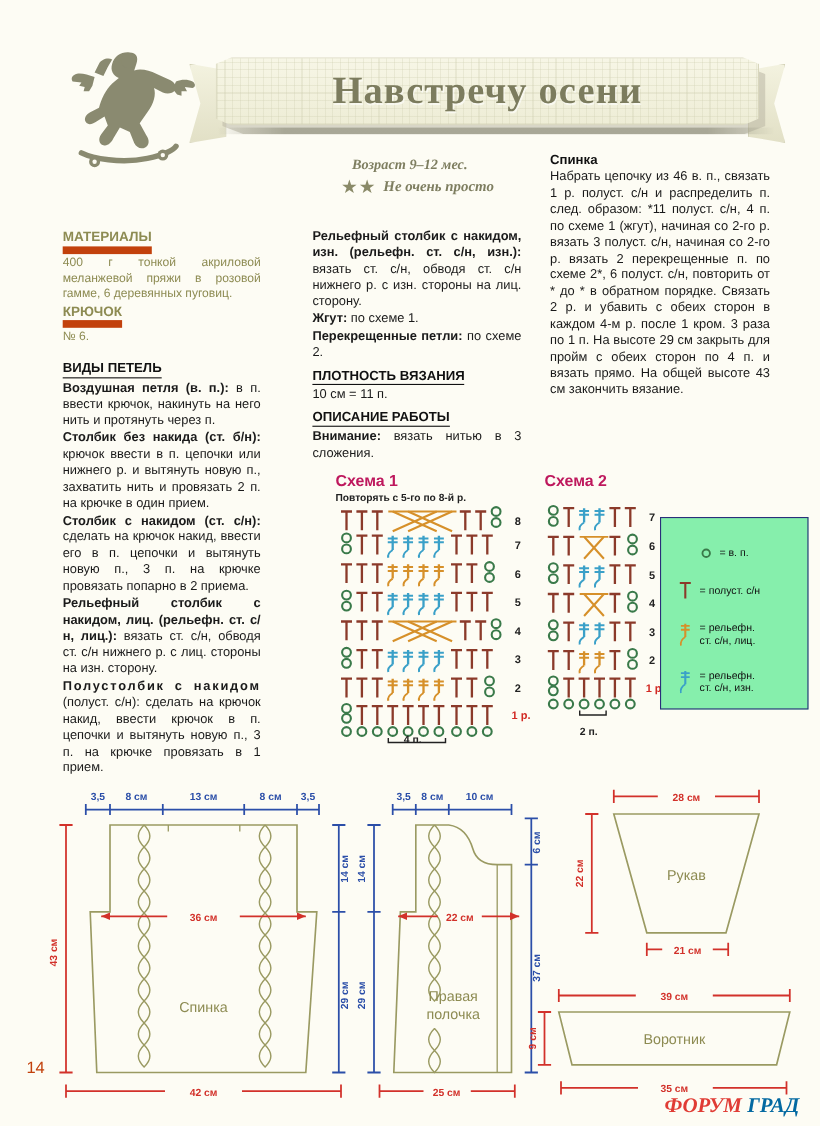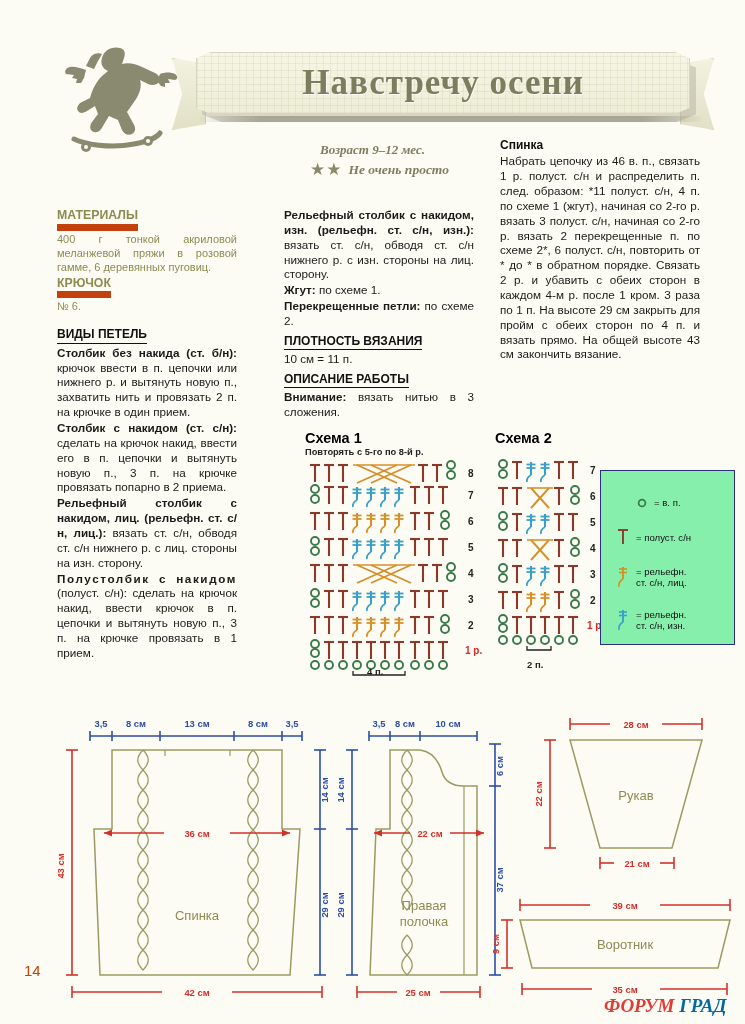--- a/index.html
+++ b/index.html
@@ -82,38 +82,38 @@
     font-weight:bold; font-size:12px; color:#111;
     border-bottom:1.4px solid #111; display:inline-block; margin:4px 0 2px;
   }
   .h-plain { font-weight:bold; font-size:12px; color:#111; margin-bottom:1px; }
   .b { font-weight:bold; }
   .sp { letter-spacing:1.6px; }
 
   
   .chart-area { position:absolute; left:0; top:425px; width:745px; height:265px; }
   .chart-title {
-    font-weight:bold; font-size:14.5px; color:#000000;
+    font-weight:bold; font-size:14.5px; color:#be185d;
   }
   .chart-sub { font-size:9.3px; color:#222; font-weight:bold; margin-top:1px; }
 
   .s1 { position:absolute; left:305px; top:5px; }
   .s2 { position:absolute; left:495px; top:5px; }
 
   svg text { font-family:"Liberation Sans", sans-serif; }
 
   
   .legend {
     position:absolute; left:600px; top:470px; width:135px; height:175px;
     border:1.6px solid #2a2f7a; background:#86efac;
   }
   .legend-row { display:flex; align-items:center; gap:7px; font-size:9.6px; color:#111; }
 
   
-  .schem { position:absolute; left:12px; top:700px; width:614px; height:324px; }
+  .schem { position:absolute; left:0; top:700px; width:614px; height:324px; }
   .dim { font-size:9.4px; font-weight:bold; }
   .dim-red { fill:#d2312a; color:#d2312a; }
   .dim-blue { fill:#2b4ea8; color:#2b4ea8; }
   .piece-label { fill:#8d8b52; font-size:13px; }
 
   .pagenum {
     position:absolute; left:24px; top:962px; font-size:15px; color:#c2410c;
   }
   .watermark {
     position:absolute; left:604px; top:995px;
@@ -169,20 +169,21 @@
   </div>
 
   <div class="col col-1">
     <div class="h-olive">МАТЕРИАЛЫ</div>
     <p class="t-olive">400 г тонкой акриловой меланжевой пряжи в розовой гамме, 6 деревянных пуговиц.</p>
     <div class="h-olive">КРЮЧОК</div>
     <p class="t-olive">№ 6.</p>
 
     <div style="height:9px"></div>
     <div class="h-under">ВИДЫ ПЕТЕЛЬ</div>
+    <p><span class="b">Воздушная петля (в. п.):</span><span> в п. ввести крючок, накинуть на него нить и протянуть через п.</span></p>
     <p><span class="b">Столбик без накида (ст. б/н):</span><span> крючок ввести в п. цепочки или нижнего р. и вытянуть новую п., захватить нить и провязать 2 п. на крючке в один прием.</span></p>
     <p><span class="b">Столбик с накидом (ст. с/н):</span><span> сделать на крючок накид, ввести его в п. цепочки и вытянуть новую п., 3 п. на крючке провязать попарно в 2 приема.</span></p>
     <p><span class="b">Рельефный столбик с накидом, лиц. (рельефн. ст. с/н, лиц.):</span><span> вязать ст. с/н, обводя ст. с/н нижнего р. с лиц. стороны на изн. сторону.</span></p>
     <p><span class="b sp">Полустолбик с накидом</span><span> (полуст. с/н): сделать на крючок накид, ввести крючок в п. цепочки и вытянуть новую п., 3 п. на крючке провязать в 1 прием.</span></p>
   </div>
 
   <div class="col col-2">
     <p><span class="b">Рельефный столбик с накидом, изн. (рельефн. ст. с/н, изн.):</span><span> вязать ст. с/н, обводя ст. с/н нижнего р. с изн. стороны на лиц. сторону.</span></p>
     <p><span class="b">Жгут:</span><span> по схеме 1.</span></p>
     <p><span class="b">Перекрещенные петли:</span><span> по схеме 2.</span></p>

